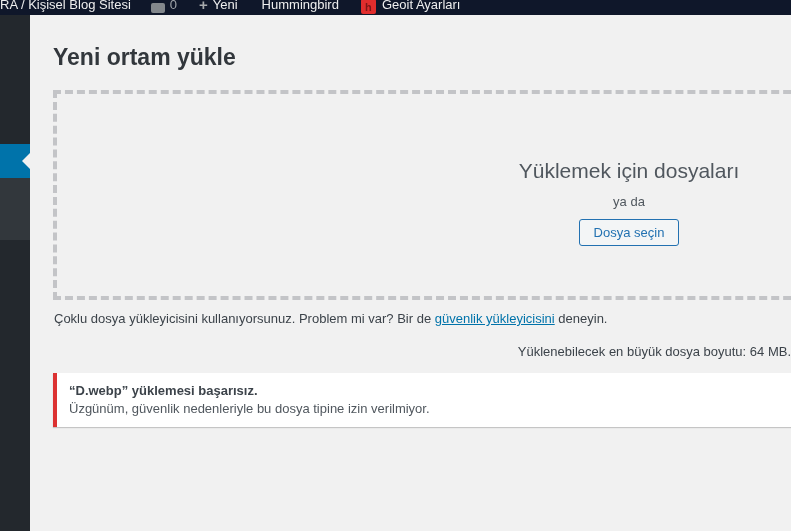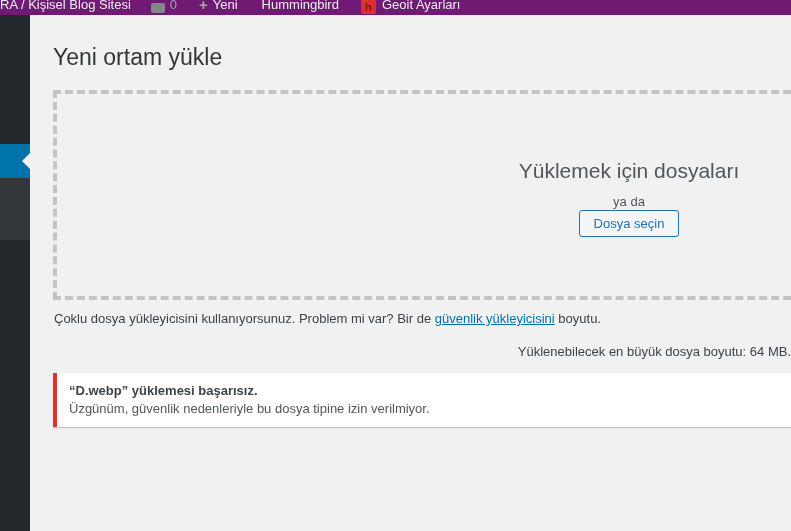--- a/index.html
+++ b/index.html
@@ -8,21 +8,21 @@
     overflow: hidden;
     background: #f1f1f1;
     font-family: "Liberation Sans", sans-serif;
     -webkit-font-smoothing: antialiased;
   }
 
   
   .admin-bar {
     position: absolute; top: 0; left: 0;
     width: 100%; height: 15px;
-    background: #701a75;
+    background: #0f172a;
     display: flex; align-items: flex-start;
     overflow: hidden;
     z-index: 50;
     white-space: nowrap;
   }
   .ab-item {
     display: inline-flex; align-items: center;
     color: #eeeeee;
     font-size: 13px; line-height: 18px;
     margin-top: -4px;
@@ -77,21 +77,21 @@
   }
 
   
   .content {
     position: absolute; top: 15px; left: 30px; right: 0; bottom: 0;
     padding-left: 23px;
     overflow: hidden;
   }
   h1.page-title {
     margin: 28px 0 0 0;
-    font-size: 23px; font-weight: 400;
+    font-size: 23px; font-weight: 700;
     line-height: 29px;
     color: #32373c;
   }
 
   .dropzone {
     position: relative;
     margin-top: 18px;
     margin-right: -60px;
     height: 202px;
     border: 4px dashed #c3c4c7;
@@ -103,21 +103,21 @@
   .drop-text {
     font-size: 21px; line-height: 30px;
     color: #50575e;
   }
   .or-label {
     font-size: 13px; line-height: 16px;
     color: #50575e;
     margin-top: 8px;
   }
   .select-files-btn {
-    margin-top: 0;
+    margin-top: 9px;
     display: inline-block;
     background: #f3f5f6;
     border: 1px solid #2271b1;
     border-radius: 3px;
     color: #2271b1;
     font-family: "Liberation Sans", sans-serif;
     font-size: 13px; line-height: 15px;
     padding: 5px 14px;
     cursor: pointer;
   }
@@ -185,21 +185,21 @@
     <div class="drop-inner">
       <div class="drop-text">
         <span>Yüklemek için dosyaları</span><br>
       </div>
       <div class="or-label">ya da</div>
       <button class="select-files-btn">Dosya seçin</button>
     </div>
   </div>
 
   <p class="upload-note">
-    <span>Çoklu dosya yükleyicisini kullanıyorsunuz. Problem mi var? Bir de </span><a class="browser-link">güvenlik yükleyicisini</a><span> boyutu.</span>
+    <span>Çoklu dosya yükleyicisini kullanıyorsunuz. Problem mi var? Bir de </span><a class="browser-link">güvenlik yükleyicisini</a><span> deneyin.</span>
   </p>
 
   <p class="upload-note second">Yüklenebilecek en büyük dosya boyutu: 64 MB.</p>
 
   <div class="notice-error">
     <div class="n-title">“D.webp” yüklemesi başarısız.</div>
     <div class="n-msg">Üzgünüm, güvenlik nedenleriyle bu dosya tipine izin verilmiyor.</div>
   </div>
 </div>
 

